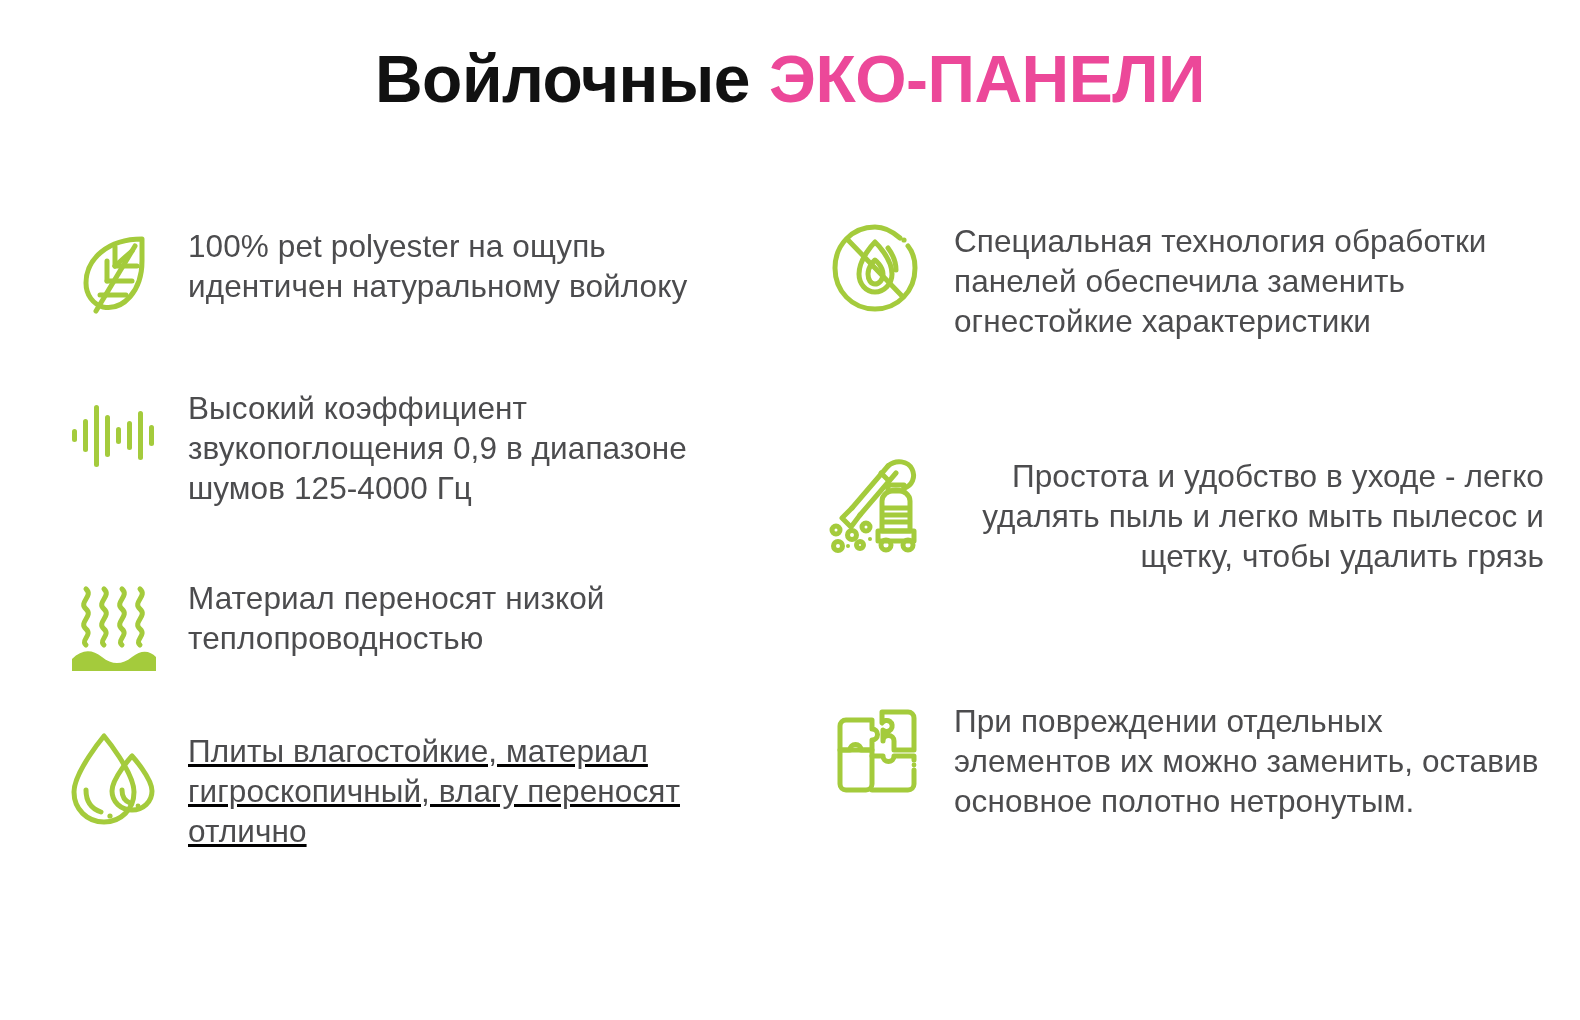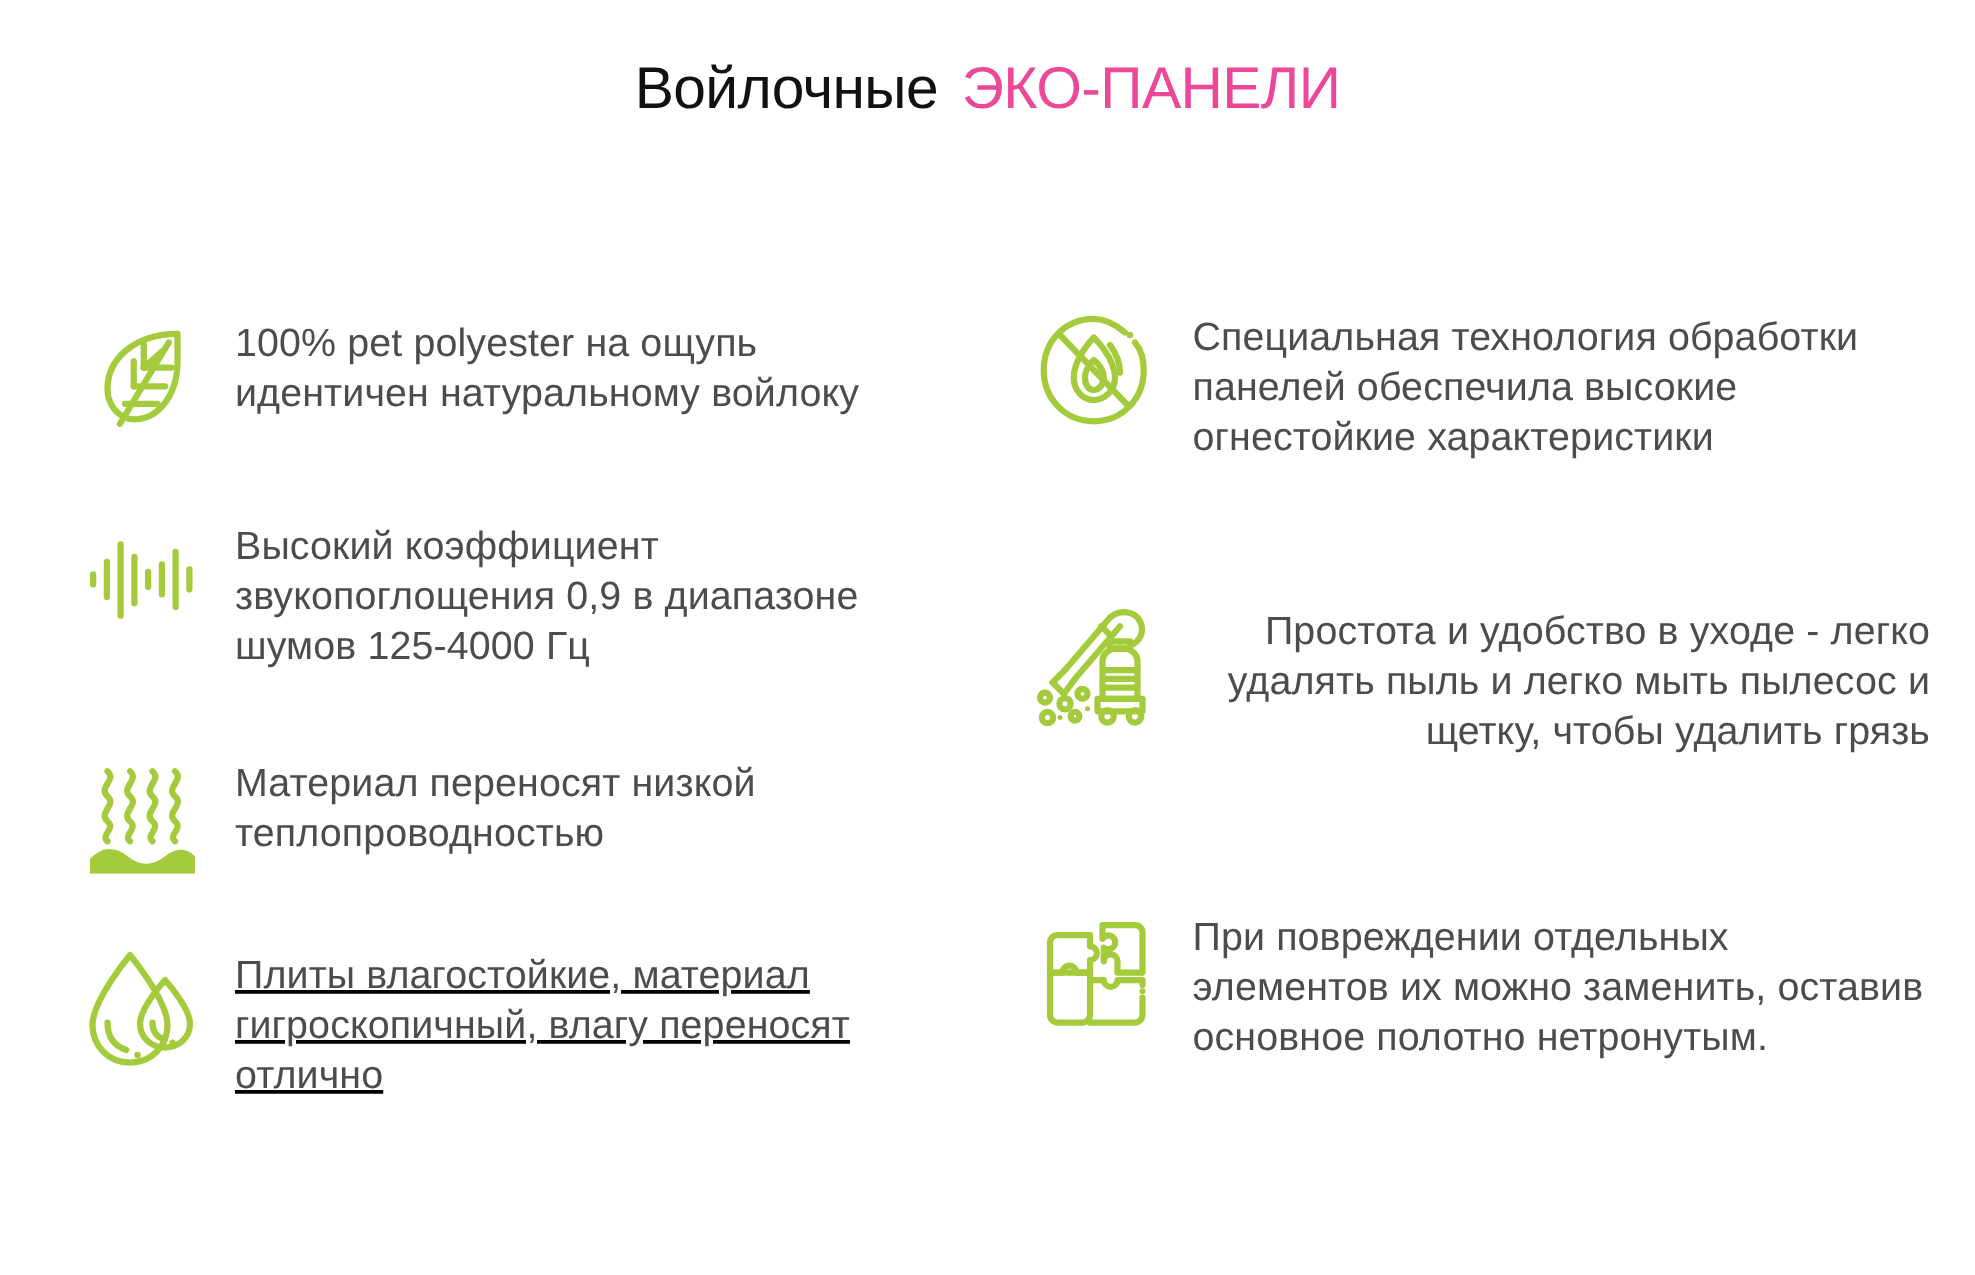--- a/index.html
+++ b/index.html
@@ -19,34 +19,34 @@
   .title-bar {
     position: absolute;
     top: 46px;
     left: 0;
     width: 1580px;
     text-align: center;
     white-space: nowrap;
   }
   .title-black,
   .title-green {
-    font-size: 47px;
-    font-weight: normal;
+    font-size: 66px;
+    font-weight: bold;
     letter-spacing: -0.5px;
     line-height: 1;
     vertical-align: baseline;
   }
   .title-black { color: #111111; }
   .title-green { color: #ec4899; }
   .title-space { display: inline-block; width: 19px; }
 
   
   .columns {
     position: absolute;
-    top: 236px;
+    top: 208px;
     left: 0;
     width: 1280px;
     height: 720px;
   }
   .col {
     position: absolute;
     top: 0;
   }
   .col-left  { left: 62px;  width: 700px; }
   .col-right { left: 824px; width: 720px; }
@@ -180,21 +180,21 @@
       <div class="feature-icon">
         <svg width="100" height="100" viewBox="0 0 100 100">
           <path class="icon-stroke" d="M74 20 C66 13 57 9 49 9 C26 9 9 27 9 50 C9 73 26 91 49 91 C72 91 89 73 89 50 C89 42 87 34 82 28"></path>
           <circle class="icon-fill" cx="78" cy="22" r="2.6"></circle>
           <path class="icon-stroke" d="M49 24 C49 24 33 40 33 56 C33 66 40 74 49 74 C58 74 66 66 66 56 C66 40 49 24 49 24 Z"></path>
           <path class="icon-stroke" stroke-width="4" d="M42 56 C42 48 49 42 49 42 C49 42 57 48 57 56 C57 62 53 66 49 66 C45 66 42 62 42 56 Z"></path>
           <path class="icon-stroke" d="M62 30 C68 38 70 46 70 52"></path>
           <path class="icon-stroke" stroke-width="6" d="M22 22 L76 78"></path>
         </svg>
       </div>
-      <div class="feature-text">Специальная технология обработки панелей обеспечила высокие огнестойкие характеристики</div>
+      <div class="feature-text">Специальная технология обработки панелей обеспечила заменить огнестойкие характеристики</div>
     </div>
 
     <div class="feature rf2">
       <div class="feature-icon">
         <svg width="100" height="100" viewBox="0 0 100 100">
 
           <path class="icon-stroke" stroke-width="4.5" d="M62 13 L26 55"></path>
           <path class="icon-stroke" stroke-width="4.5" d="M70 20 L34 62"></path>
           <path class="icon-stroke" stroke-width="4.5" d="M62 13 C70 6 82 8 86 16 C90 24 86 33 78 35"></path>
           <path class="icon-stroke" stroke-width="4.5" d="M26 55 L16 65 L25 74 L34 62"></path>

